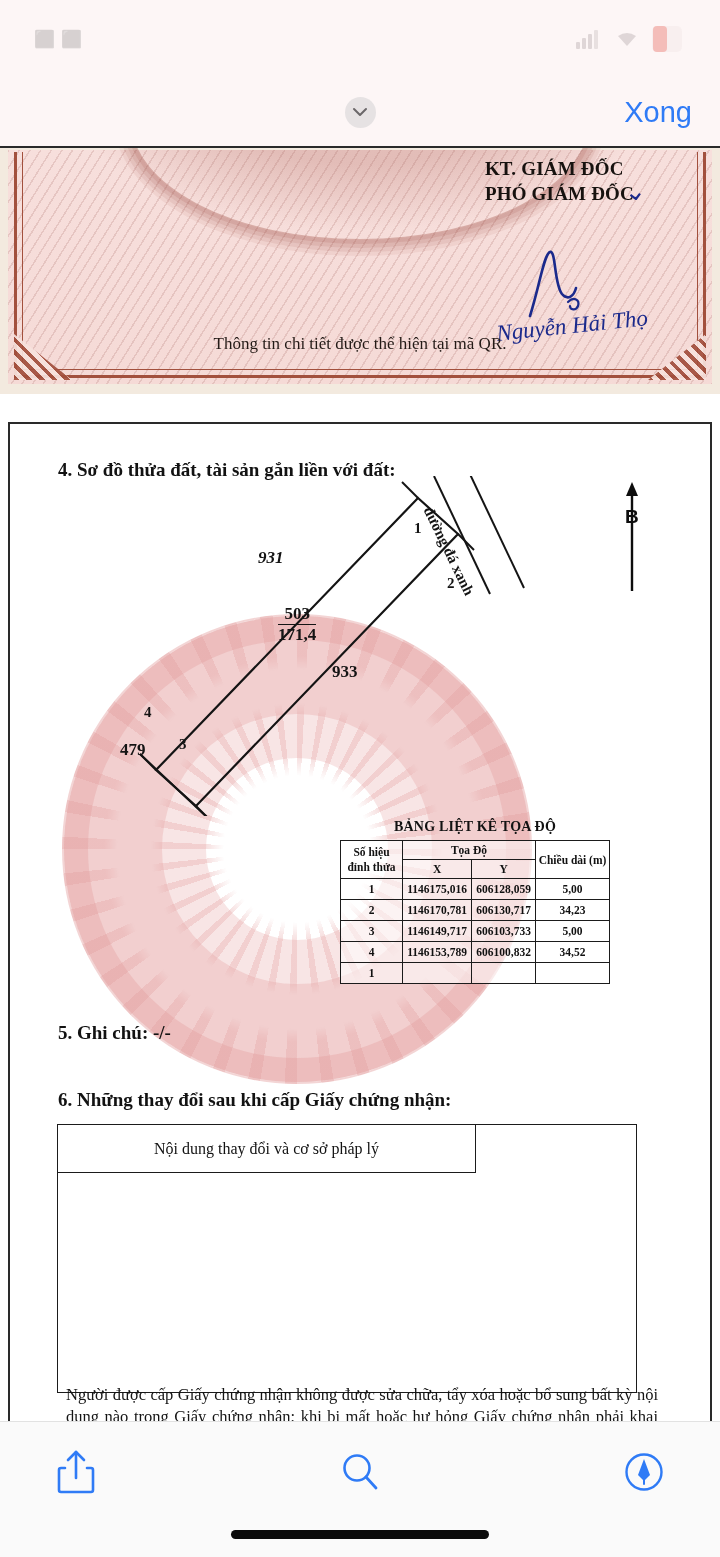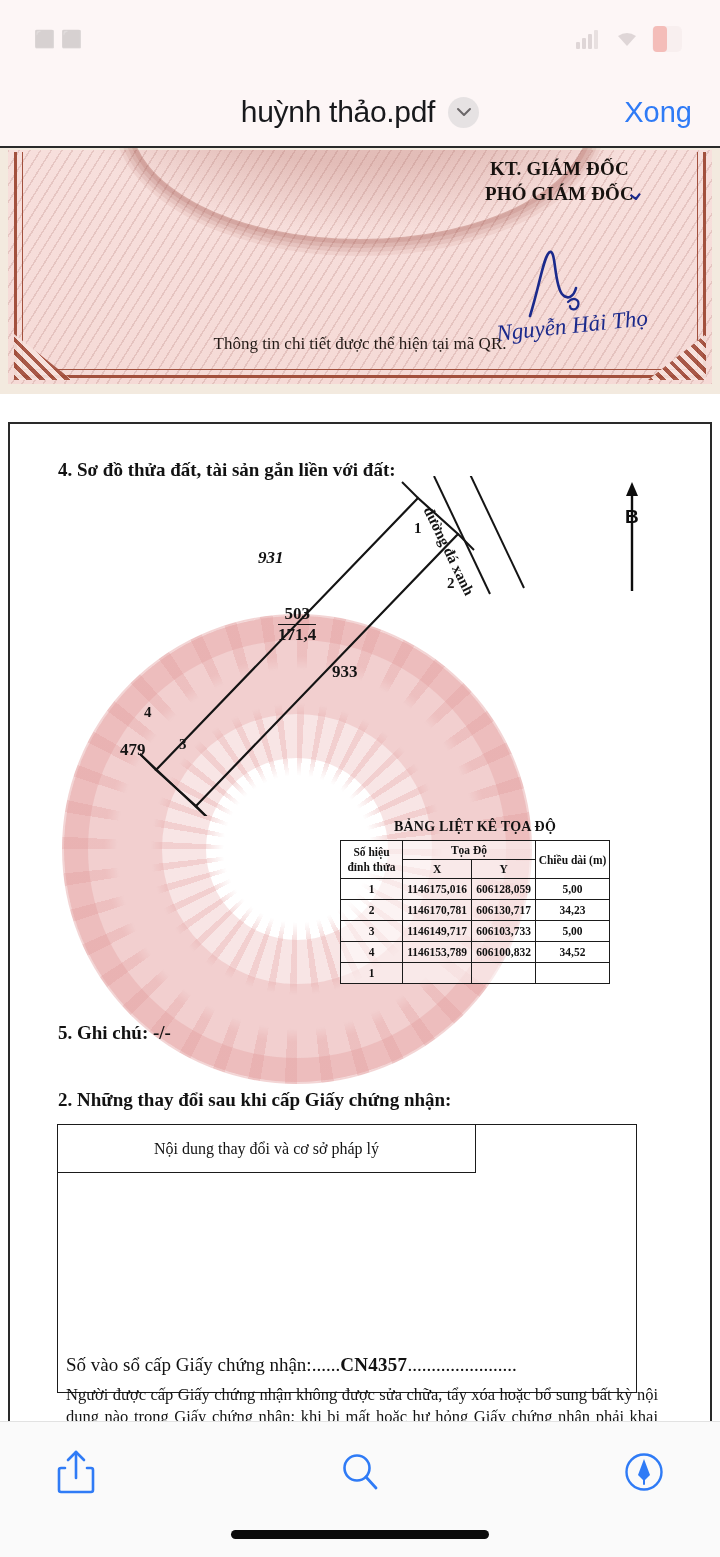--- a/index.html
+++ b/index.html
@@ -170,21 +170,21 @@
         #a2503d 0 4px, #f7e3de 4px 9px),
       #b25a45;
     opacity: 0.92;
   }
   .corner-orn.left  { left: 14px;  clip-path: polygon(0 100%, 0 0, 100% 100%); }
   .corner-orn.right { right: 14px; clip-path: polygon(100% 100%, 100% 0, 0 100%); }
 
   .cert-heading {
     position: absolute;
     right: 86px; top: 8px;
-    text-align: center;
+    text-align: left;
     line-height: 1.32;
     color: #17120f;
   }
   .cert-heading .l1 { font-size: 19px; font-weight: 700; letter-spacing: 0.2px; }
   .cert-heading .l2 { font-size: 19px; font-weight: 700; letter-spacing: 0.2px; }
 
   .tick-mark {
     position: absolute;
     right: 74px; top: 28px;
     font-family: "Liberation Serif", serif;
@@ -473,21 +473,20 @@
         <path d="M13 17 L4 7 Q13 1 22 7 Z" fill="#9b9092"></path>
       </svg>
       <span class="battery-shell">
         <span class="battery-low"></span>
       </span>
     </div>
   </div>
 
   <div class="nav-bar">
     <div class="nav-title-group">
-      <span class="nav-title">huỳnh thảo.pdf</span>
       <span class="chevron-btn">
         <svg width="16" height="10" viewBox="0 0 16 10">
           <path d="M2 2 L8 8 L14 2" stroke="#6b6769" stroke-width="2" fill="none" stroke-linecap="round" stroke-linejoin="round"></path>
         </svg>
       </span>
     </div>
     <span class="nav-done">Xong</span>
   </div>
 
   <div class="doc-viewport">
@@ -607,35 +606,32 @@
                 <td>1</td>
                 <td></td>
                 <td></td>
                 <td></td>
               </tr>
             </tbody>
         </table>
       </div>
 
       <div class="sec-title" id="sec5-title">5. Ghi chú: -/-</div>
-      <div class="sec-title" id="sec6-title">2. Những thay đổi sau khi cấp Giấy chứng nhận:</div>
+      <div class="sec-title" id="sec6-title">6. Những thay đổi sau khi cấp Giấy chứng nhận:</div>
 
       <div class="changes-table">
         <div class="ct-head">
           <div class="cell left">Nội dung thay đổi và cơ sở pháp lý</div>
         </div>
         <div class="ct-body">
           <div class="cell left"></div>
           <div class="cell right"></div>
         </div>
       </div>
 
-      <div class="book-line">
-        <span>Số vào sổ cấp Giấy chứng nhận:......</span><span class="book-no">CN4357</span><span>.......................</span>
-      </div>
 
       <div class="warn-text">Người được cấp Giấy chứng nhận không được sửa chữa, tẩy xóa hoặc bổ sung bất kỳ nội dung nào trong Giấy chứng nhận; khi bị mất hoặc hư hỏng Giấy chứng nhận phải khai báo ngay với cơ quan cấp Giấy.</div>
     </div>
   </div>
 
   <div class="toolbar">
     <span class="tb-btn">
       <svg width="40" height="46" viewBox="0 0 40 46">
         <path d="M9 19 H5 a2 2 0 0 0 -2 2 V41 a2 2 0 0 0 2 2 H35 a2 2 0 0 0 2 -2 V21 a2 2 0 0 0 -2 -2 H31" stroke="#2f7bf6" stroke-width="2.6" fill="none" stroke-linecap="round" stroke-linejoin="round"></path>
         <line x1="20" y1="3" x2="20" y2="29" stroke="#2f7bf6" stroke-width="2.6" stroke-linecap="round"></line>

